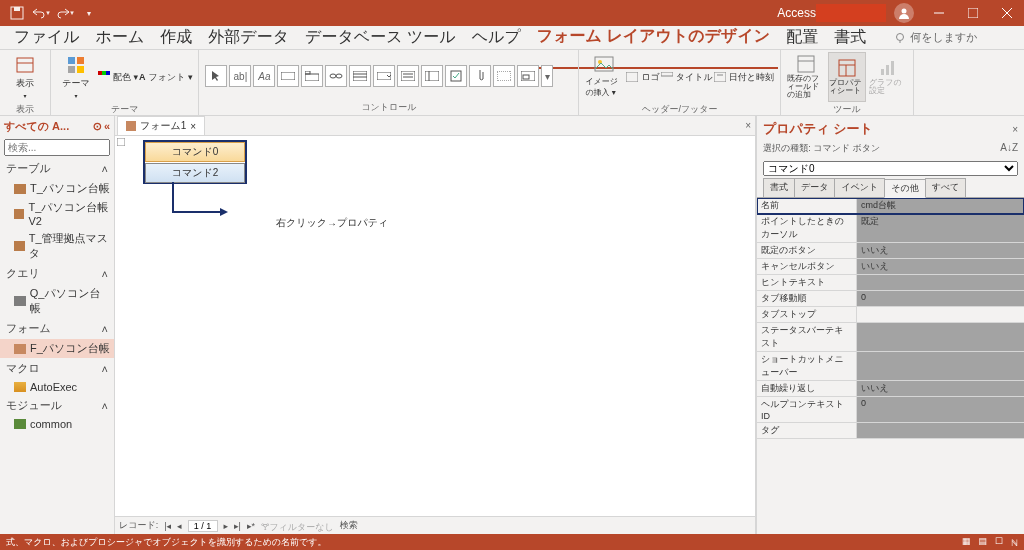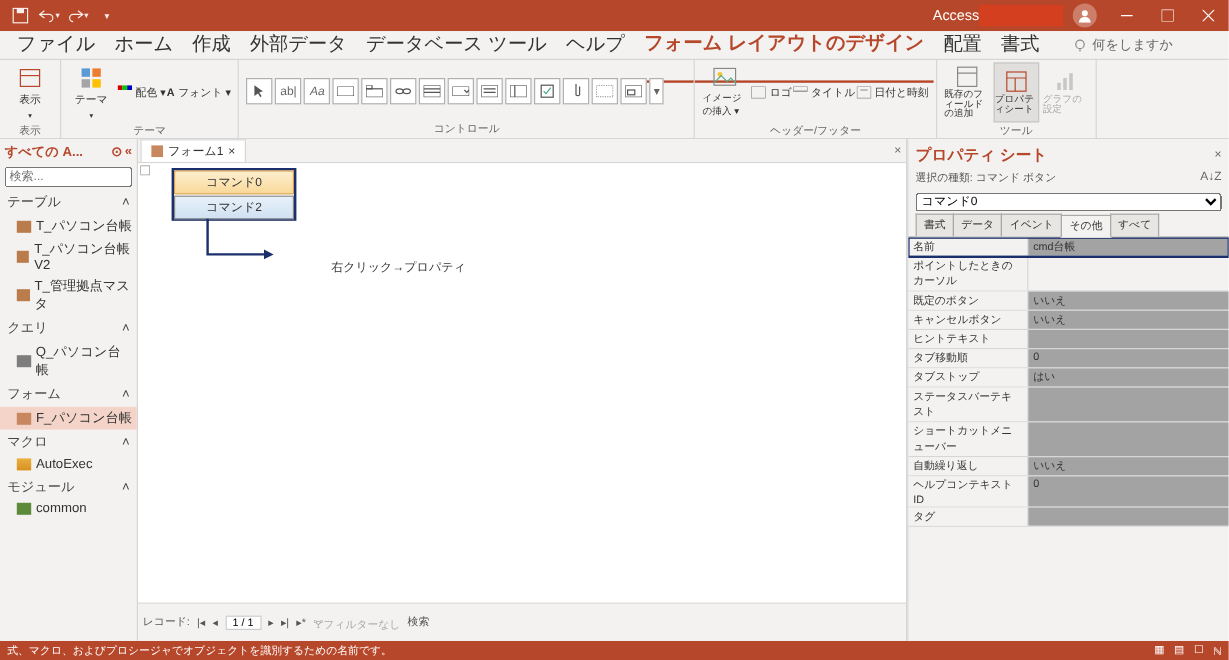--- a/index.html
+++ b/index.html
@@ -44,21 +44,21 @@
 .doc-tab { padding:2px 8px; background:#fff; border:1px solid #d6d6d6; border-bottom:none; font-size:10px; display:flex; align-items:center; gap:4px; margin-left:2px; }
 .doc-close { position:absolute; right:4px; font-size:10px; color:#666; }
 .canvas { flex:1; background:#fff; position:relative; }
 .form-area { position:absolute; left:10px; top:6px; }
 .ctl { width:100px; height:20px; border:1px solid #888; display:flex; align-items:center; justify-content:center; font-size:10px; margin-bottom:1px; }
 .ctl.sel { background:linear-gradient(#fdeecf,#f9d99a); border:1px solid #d9a04a; }
 .ctl.norm { background:linear-gradient(#e8f1fa,#d0e1f2); }
 .hl-box { position:absolute; border:2px solid #1a2f6b; }
 .anno-arrow { position:absolute; left:55px; top:46px; }
 .anno-text { position:absolute; left:115px; top:80px; font-size:10px; color:#333;margin-left:46px; }
-.recbar { height:32px; background:#f3f2f1; border-top:1px solid #d6d6d6; display:flex; align-items:center; font-size:9px; color:#555; gap:6px; padding:0 4px; }
+.recbar { height:18px; background:#f3f2f1; border-top:1px solid #d6d6d6; display:flex; align-items:center; font-size:9px; color:#555; gap:6px; padding:0 4px; }
 .recbar input { width:30px; font-size:9px; text-align:center; border:1px solid #ccc; }
 .propsheet { width:268px; background:#f3f2f1; display:flex; flex-direction:column; font-size:10px; border-left:1px solid #d6d6d6; }
 .ps-head { padding:4px 6px; display:flex; justify-content:space-between; align-items:center; }
 .ps-title { color:#b7472a; font-size:13px; font-weight:600; }
 .ps-sub { padding:0 6px 4px; font-size:9px; color:#555; }
 .ps-sort { float:right; font-size:10px; color:#666; }
 .ps-combo { margin:2px 6px; }
 .ps-combo select { width:100%; font-size:10px; }
 .ps-tabs { display:flex; border-bottom:1px solid #aaa; padding:0 6px; gap:0; }
 .ps-tab { padding:2px 6px; font-size:9px; border:1px solid #aaa; border-bottom:none; background:#e8e6e3; margin-right:-1px; }
@@ -452,40 +452,40 @@
       <div class="ps-tab active">その他</div>
       <div class="ps-tab">すべて</div>
     </div>
     <div class="ps-grid" id="ps-grid">
         <div class="ps-row hl">
           <div class="ps-k">名前</div>
           <div class="ps-v">cmd台帳</div>
         </div>
         <div class="ps-row">
           <div class="ps-k">ポイントしたときのカーソル</div>
+          <div class="ps-v">既定</div>
         </div>
         <div class="ps-row">
           <div class="ps-k">既定のボタン</div>
           <div class="ps-v">いいえ</div>
         </div>
         <div class="ps-row">
           <div class="ps-k">キャンセルボタン</div>
           <div class="ps-v">いいえ</div>
         </div>
         <div class="ps-row">
           <div class="ps-k">ヒントテキスト</div>
           <div class="ps-v"></div>
         </div>
         <div class="ps-row">
           <div class="ps-k">タブ移動順</div>
           <div class="ps-v">0</div>
         </div>
         <div class="ps-row">
           <div class="ps-k">タブストップ</div>
-          <div class="ps-v">はい</div>
         </div>
         <div class="ps-row">
           <div class="ps-k">ステータスバーテキスト</div>
           <div class="ps-v"></div>
         </div>
         <div class="ps-row">
           <div class="ps-k">ショートカットメニューバー</div>
           <div class="ps-v"></div>
         </div>
         <div class="ps-row">

